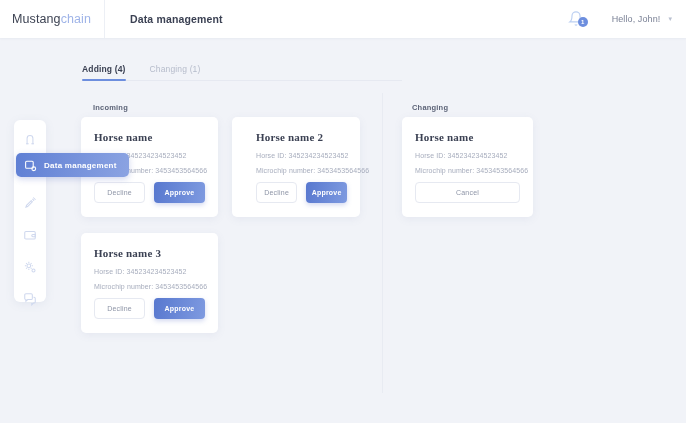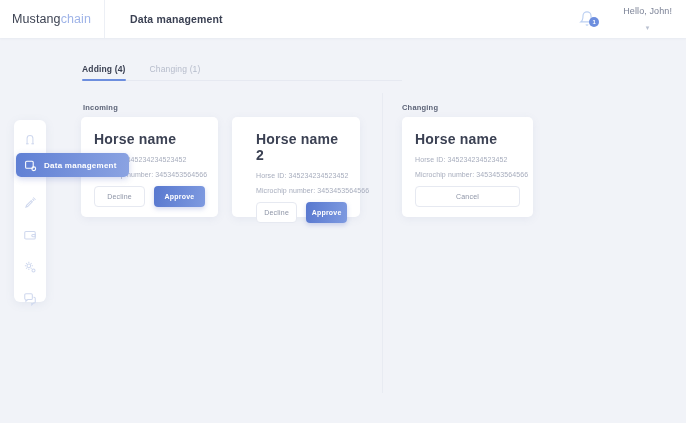--- a/index.html
+++ b/index.html
@@ -63,21 +63,21 @@
   .bell-badge {
     position: absolute; right: -4px; bottom: 1px;
     width: 10px; height: 10px; border-radius: 50%;
     background: #6d8ede; color: #fff;
     font-size: 6px; line-height: 10px; text-align: center;
     font-weight: bold;
   }
 
   .hello {
     font-size: 9px; color: #7b8296; letter-spacing: .1px;
-    display: flex; align-items: center; gap: 8px; flex-direction: column;
+    display: flex; align-items: center; gap: 8px;
   }
   .chev { color: #b9c0d0; font-size: 7px; }
 
   
   .sidebar {
     position: absolute; left: 14px; top: 120px;
     width: 32px; height: 182px;
     background: #ffffff;
     border-radius: 6px;
     box-shadow: 0 2px 10px rgba(110,125,170,.10);
@@ -134,40 +134,40 @@
 
   .col-divider {
     position: absolute; left: 382px; top: 55px;
     width: 1px; height: 300px;
     background: #e8ebf2;
   }
 
   .section-label {
     position: absolute;
     font-size: 7.5px; font-weight: bold;
-    color: #5d6478; letter-spacing: .2px;
+    color: #5d6478; letter-spacing: .2px; margin-left: 10px;
   }
   .label-incoming { left: 83px; top: 65px; }
   .label-outgoing { left: 402px; top: 65px; }
 
   .card {
     position: absolute;
     background: #ffffff;
     border-radius: 5px;
     box-shadow: 0 2px 9px rgba(110,125,170,.09);
     padding: 14px 13px 13px 13px;
   }
   .card-1 { left: 81px;  top: 79px;  width: 137px; height: 100px; }
   .card-2 { left: 232px; top: 79px;  width: 128px; height: 100px; padding-left: 24px; }
   .card-3 { left: 81px;  top: 195px; width: 137px; height: 100px; }
   .card-out { left: 402px; top: 79px; width: 131px; height: 100px; }
 
   .card-title {
-    font-size: 14px; font-weight: bold; color: #3b4153;
-    letter-spacing: .2px; margin-bottom: 9px;
+    font-size: 11px; font-weight: bold; color: #3b4153;
+    letter-spacing: .2px; margin-bottom: 9px; font-family: Liberation Serif, serif;
   }
   .card-field {
     font-size: 7px; color: #a7adbd; letter-spacing: .1px;
     margin-bottom: 8px; white-space: nowrap;
   }
 
   .card-actions { display: flex; gap: 9px; margin-top: 6px; }
 
   .btn {
     height: 21px; border-radius: 4px;
@@ -305,20 +305,29 @@
     <div class="card card-2">
       <div class="card-title">Horse name 2</div>
       <div class="card-field">Horse ID: 345234234523452</div>
       <div class="card-field">Microchip number: 3453453564566</div>
       <div class="card-actions">
         <div class="btn btn-decline">Decline</div>
         <div class="btn btn-approve">Approve</div>
       </div>
     </div>
 
+    <div class="card card-3">
+      <div class="card-title">Horse name 3</div>
+      <div class="card-field">Horse ID: 345234234523452</div>
+      <div class="card-field">Microchip number: 3453453564566</div>
+      <div class="card-actions">
+        <div class="btn btn-decline">Decline</div>
+        <div class="btn btn-approve">Approve</div>
+      </div>
+    </div>
 
     <div class="card card-out">
       <div class="card-title">Horse name</div>
       <div class="card-field">Horse ID: 345234234523452</div>
       <div class="card-field">Microchip number: 3453453564566</div>
       <div class="card-actions">
         <div class="btn btn-cancel">Cancel</div>
       </div>
     </div>
 

